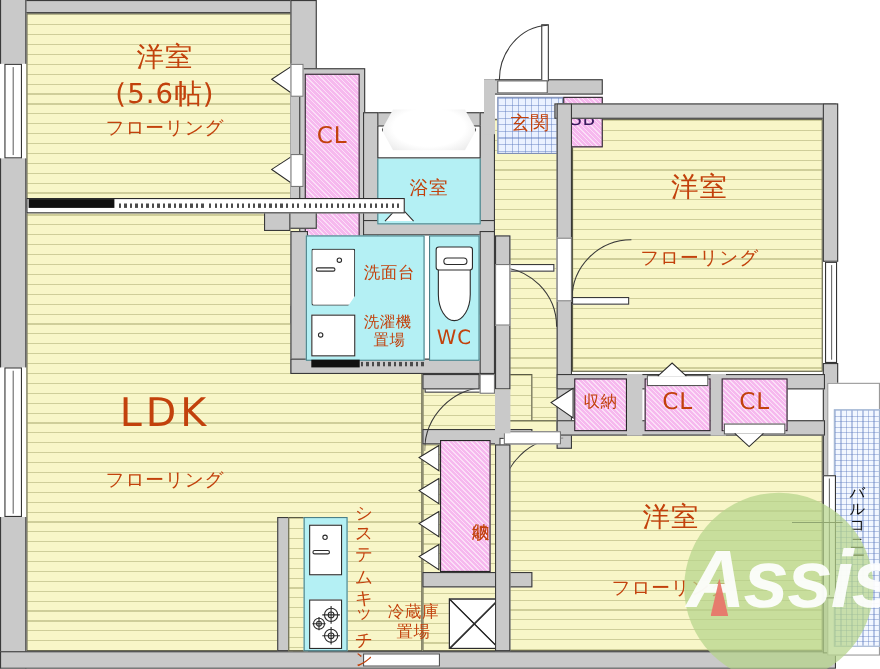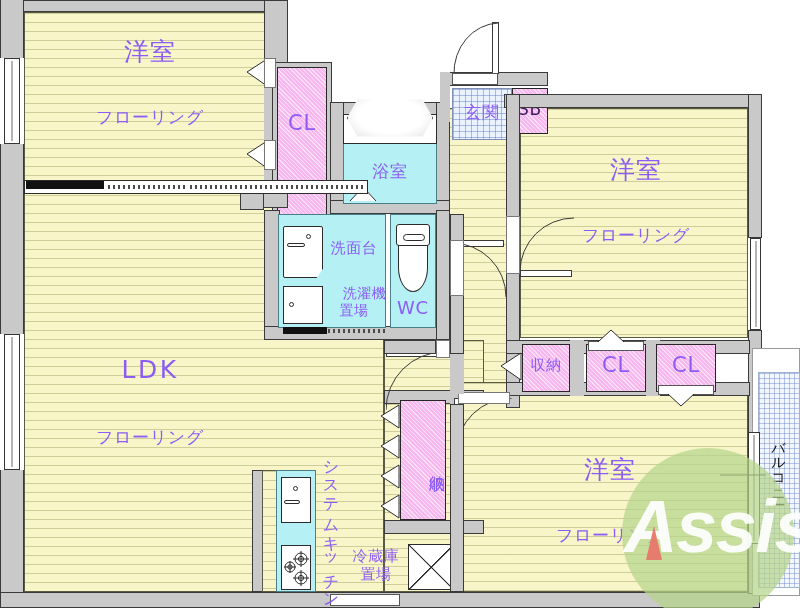--- a/index.html
+++ b/index.html
@@ -22,21 +22,21 @@
           repeating-linear-gradient(to right, rgba(90,120,190,.45) 0 1px, rgba(0,0,0,0) 1px 6px),
           repeating-linear-gradient(to bottom, rgba(90,120,190,.45) 0 1px, rgba(0,0,0,0) 1px 6px),
           #eaf1ff;}
   .balcony{position:absolute;box-sizing:border-box;border:1px solid #9fb2d0;
         background:
           repeating-linear-gradient(to right, rgba(90,120,190,.40) 0 1px, rgba(0,0,0,0) 1px 5px),
           repeating-linear-gradient(to bottom, rgba(90,120,190,.40) 0 1px, rgba(0,0,0,0) 1px 5px),
           #f2f7ff;}
   .white{position:absolute;box-sizing:border-box;background:#ffffff;}
   .fixture{position:absolute;box-sizing:border-box;border:1px solid #2b2b2b;background:#ffffff;}
-  .lbl{position:absolute;color:#8b5cf6;white-space:nowrap;line-height:1.12;
+  .lbl{position:absolute;color:#c2410c;white-space:nowrap;line-height:1.12;
        text-align:center;letter-spacing:.04em;}
   .lblv{position:absolute;color:#101010;line-height:1.0;writing-mode:vertical-rl;
         text-orientation:upright;letter-spacing:.02em;}
   .door-leaf{position:absolute;background:#ffffff;border:1px solid #3a3a3a;box-sizing:border-box;}
   .slide{position:absolute;box-sizing:border-box;background:#ffffff;border:1px solid #2b2b2b;}
   .slide-dash{position:absolute;box-sizing:border-box;
      background:repeating-linear-gradient(to right,#4b4b4b 0 2px,rgba(0,0,0,0) 2px 5px);}
   .blackbar{position:absolute;background:#111111;}
   .winv{position:absolute;box-sizing:border-box;background:#ffffff;border:1px solid #343434;}
   .winv:after{content:"";position:absolute;left:50%;top:2px;bottom:2px;width:1px;
@@ -114,21 +114,21 @@
   <div class="wallNB" style="left:264px;top:210px;width:16px;height:130px;border:1px solid #3a3a3a;"></div>
   <div class="wallNB" style="left:264px;top:326px;width:186px;height:14px;border:1px solid #3a3a3a;"></div>
   <div class="wet" style="left:278px;top:214px;width:108px;height:114px;"></div>
   <div class="fixture" style="left:283px;top:226px;width:40px;height:52px;border-radius:2px;
               clip-path:polygon(0 0,100% 0,100% 82%,84% 100%,0 100%);"></div>
   <div class="fixture" style="left:287px;top:243px;width:18px;height:4px;border-radius:2px;"></div>
   <div class="fixture" style="left:306px;top:234px;width:5px;height:5px;border-radius:50%;"></div>
   <div class="lbl" style="left:322px;top:240px;width:64px;font-size:15px;">洗面台</div>
   <div class="fixture" style="left:283px;top:286px;width:40px;height:38px;"></div>
   <div class="fixture" style="left:289px;top:302px;width:5px;height:5px;border-radius:50%;"></div>
-  <div class="lbl" style="left:328px;top:286px;width:73px;font-size:14px;">洗濯機</div>
+  <div class="lbl" style="left:316px;top:286px;width:73px;font-size:14px;">洗濯機</div>
   <div class="lbl" style="left:322px;top:303px;width:64px;font-size:14px;">置場</div>
   <div class="blackbar" style="left:283px;top:327px;width:44px;height:7px;"></div>
   <div class="slide-dash" style="left:328px;top:329px;width:58px;height:4px;"></div>
 
   <div class="wallNB" style="left:436px;top:210px;width:14px;height:130px;border:1px solid #3a3a3a;"></div>
   <div class="wet" style="left:390px;top:214px;width:46px;height:114px;"></div>
   <div class="fixture" style="left:398px;top:240px;width:30px;height:52px;border-radius:0 0 16px 16px / 0 0 26px 26px;"></div>
   <div class="fixture" style="left:396px;top:224px;width:34px;height:22px;border-radius:3px;"></div>
   <div class="fixture" style="left:403px;top:234px;width:22px;height:7px;border-radius:4px;"></div>
   <div class="lbl" style="left:390px;top:298px;width:46px;font-size:18px;">WC</div>
@@ -153,23 +153,24 @@
   <div class="wallNB" style="left:748px;top:330px;width:14px;height:264px;border:1px solid #3a3a3a;"></div>
   <div class="winv" style="left:750px;top:238px;width:11px;height:92px;"></div>
 
   <div class="wallNB" style="left:506px;top:94px;width:14px;height:314px;border:1px solid #3a3a3a;"></div>
   <div class="wallNB" style="left:450px;top:214px;width:14px;height:140px;border:1px solid #3a3a3a;"></div>
 
   <div class="lbl" style="left:546px;top:156px;width:180px;font-size:25px;">洋室</div>
   <div class="lbl" style="left:536px;top:226px;width:200px;font-size:17px;">フローリング</div>
 
   <div class="lbl" style="left:60px;top:38px;width:180px;font-size:25px;">洋室</div>
+  <div class="lbl" style="left:50px;top:72px;width:200px;font-size:25px;">(5.6帖)</div>
   <div class="lbl" style="left:50px;top:108px;width:200px;font-size:17px;">フローリング</div>
 
-  <div class="lbl" style="left:60px;top:356px;width:180px;font-size:25px;letter-spacing:.1em;">LDK</div>
+  <div class="lbl" style="left:60px;top:356px;width:180px;font-size:36px;letter-spacing:.1em;">LDK</div>
   <div class="lbl" style="left:50px;top:428px;width:200px;font-size:17px;">フローリング</div>
 
   <div class="lbl" style="left:520px;top:456px;width:180px;font-size:25px;">洋室</div>
   <div class="lbl" style="left:510px;top:526px;width:200px;font-size:17px;">フローリング</div>
 
   <div class="blackbar" style="left:24px;top:180px;width:82px;height:9px;"></div>
   <div class="slide" style="left:24px;top:180px;width:344px;height:14px;"></div>
   <div class="blackbar" style="left:26px;top:181px;width:78px;height:8px;"></div>
   <div class="slide-dash" style="left:108px;top:185px;width:78px;height:4px;"></div>
   <div class="slide-dash" style="left:190px;top:185px;width:82px;height:4px;"></div>

